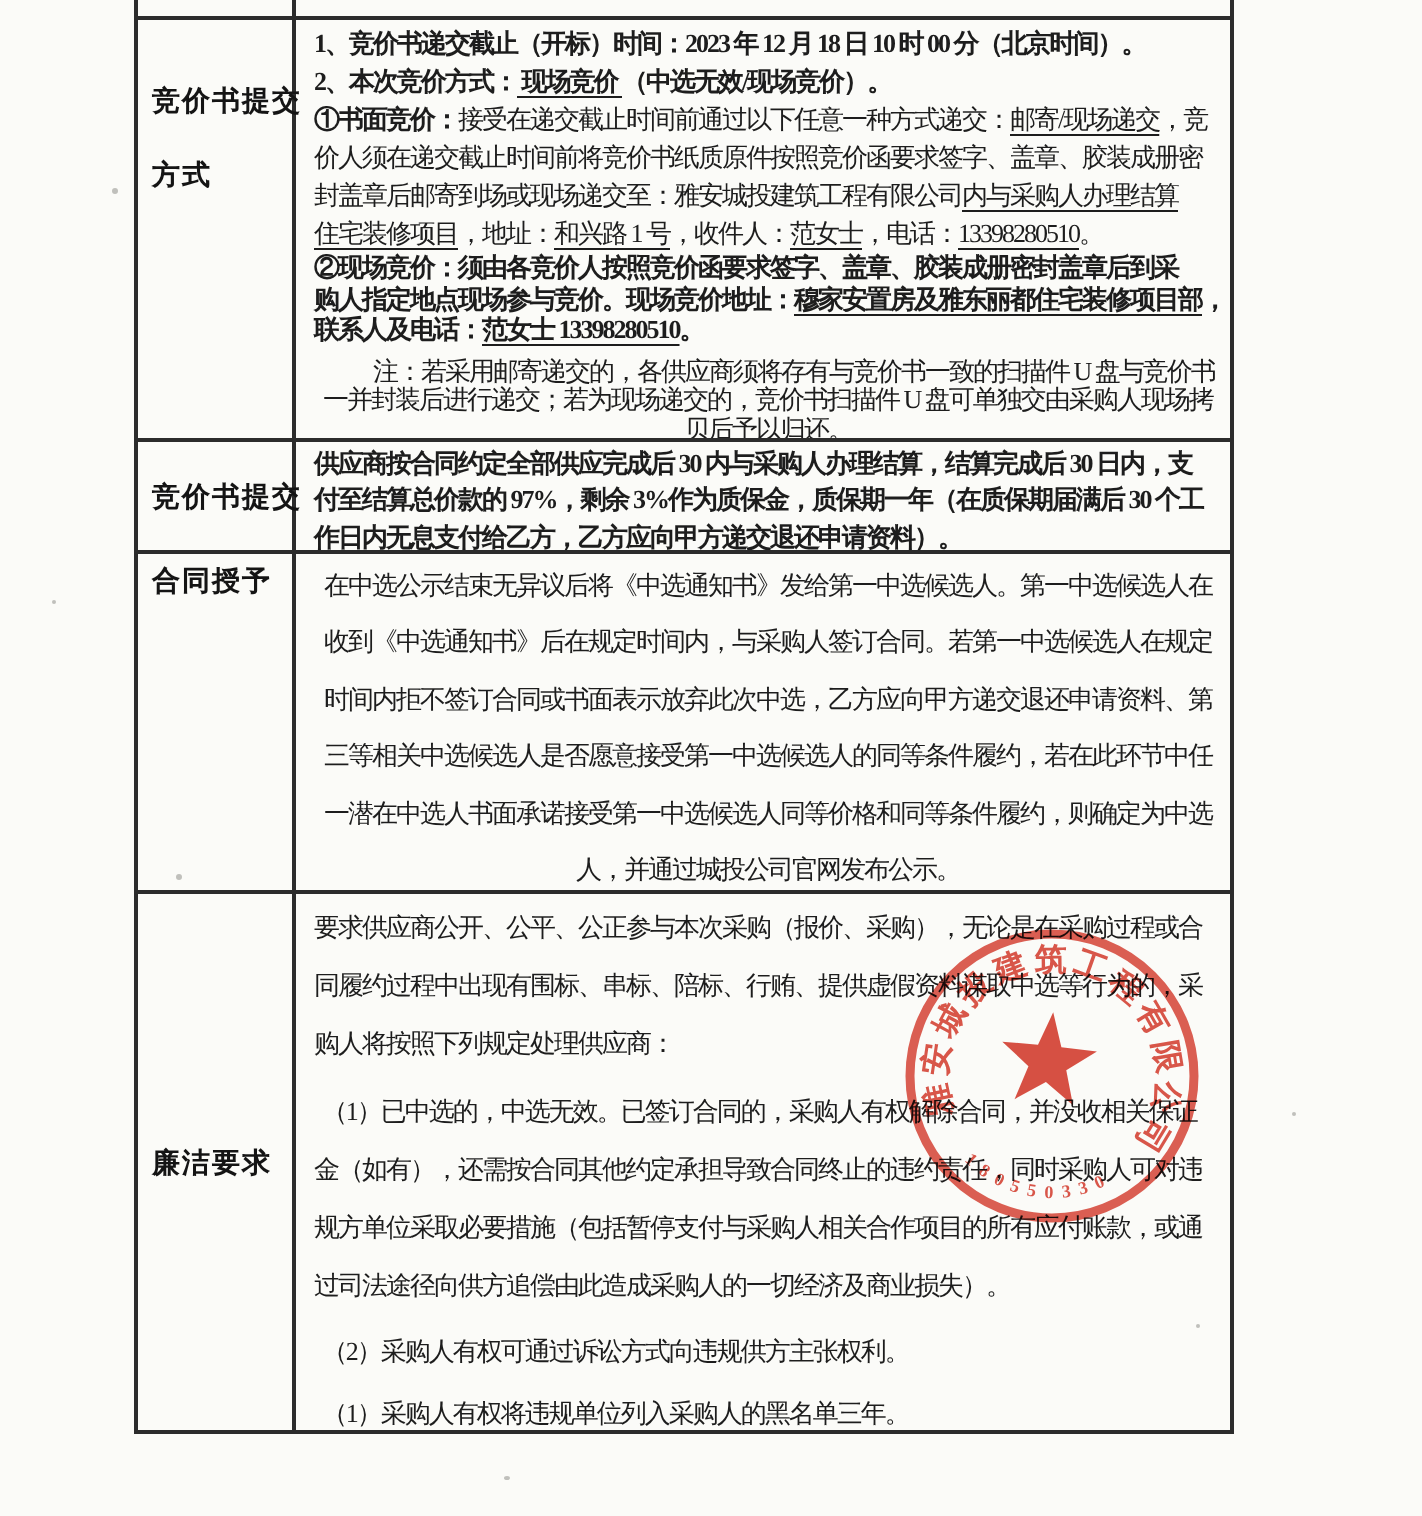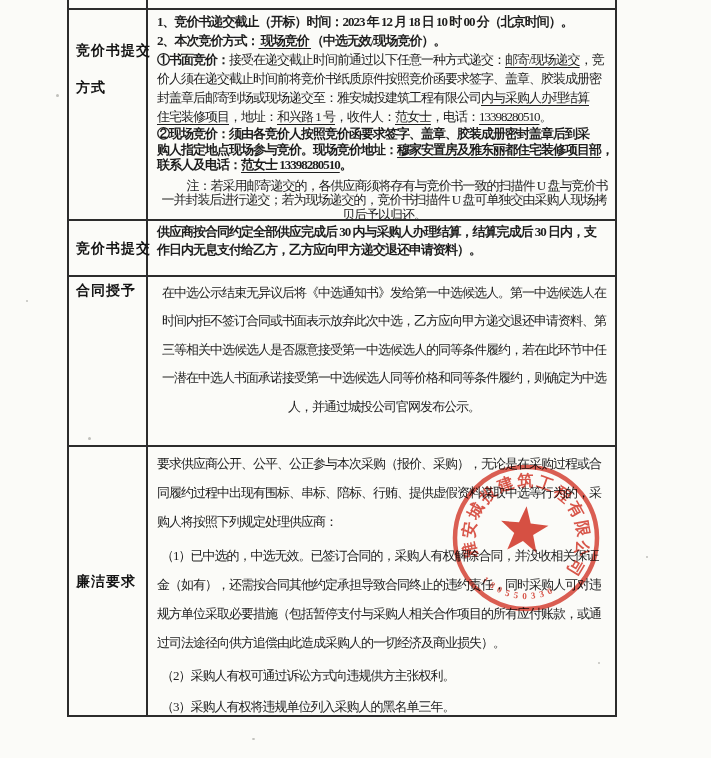--- a/index.html
+++ b/index.html
@@ -101,31 +101,33 @@
           </div>
         </div>
       </div>
       <div class="trow row-1">
         <div class="label-cell">
           <div class="lab-ln">竞价书提交</div>
         </div>
         <div class="content-cell">
           <div class="para">
             <div class="ln"><span class="b">供应商按合同约定全部供应完成后 30 内与采购人办理结算，结算完成后 30 日内，支</span></div>
+            <div class="ln"><span class="b">付至结算总价款的 97%，剩余 3%作为质保金，质保期一年（在质保期届满后 30 个工</span></div>
             <div class="ln"><span class="b">作日内无息支付给乙方，乙方应向甲方递交退还申请资料）。</span></div>
           </div>
         </div>
       </div>
       <div class="trow row-2">
         <div class="label-cell">
           <div class="lab-ln">合同授予</div>
         </div>
         <div class="content-cell">
           <div class="para">
             <div class="ln"><span class="">在中选公示结束无异议后将《中选通知书》发给第一中选候选人。第一中选候选人在</span></div>
+            <div class="ln"><span class="">收到《中选通知书》后在规定时间内，与采购人签订合同。若第一中选候选人在规定</span></div>
             <div class="ln"><span class="">时间内拒不签订合同或书面表示放弃此次中选，乙方应向甲方递交退还申请资料、第</span></div>
             <div class="ln"><span class="">三等相关中选候选人是否愿意接受第一中选候选人的同等条件履约，若在此环节中任</span></div>
             <div class="ln"><span class="">一潜在中选人书面承诺接受第一中选候选人同等价格和同等条件履约，则确定为中选</span></div>
             <div class="ln"><span class="">人，并通过城投公司官网发布公示。</span></div>
           </div>
         </div>
       </div>
       <div class="trow row-3">
         <div class="label-cell">
           <div class="lab-ln">廉洁要求</div>
@@ -139,21 +141,21 @@
           <div class="para">
             <div class="ln" style="padding-left: 0.3em;"><span class="">（1）已中选的，中选无效。已签订合同的，采购人有权解除合同，并没收相关保证</span></div>
             <div class="ln"><span class="">金（如有），还需按合同其他约定承担导致合同终止的违约责任，同时采购人可对违</span></div>
             <div class="ln"><span class="">规方单位采取必要措施（包括暂停支付与采购人相关合作项目的所有应付账款，或通</span></div>
             <div class="ln"><span class="">过司法途径向供方追偿由此造成采购人的一切经济及商业损失）。</span></div>
           </div>
           <div class="para">
             <div class="ln" style="padding-left: 0.3em;"><span class="">（2）采购人有权可通过诉讼方式向违规供方主张权利。</span></div>
           </div>
           <div class="para">
-            <div class="ln" style="padding-left: 0.3em;"><span class="">（3）采购人有权将违规单位列入采购人的黑名单三年。</span></div>
+            <div class="ln" style="padding-left: 0.3em;"><span class="">（1）采购人有权将违规单位列入采购人的黑名单三年。</span></div>
           </div>
         </div>
       </div>
     </div>
 
   <div class="seal">
     <svg id="sealSvg" width="176" height="176" viewBox="0 0 176 176">
         <circle cx="88" cy="88" r="71" fill="none" stroke="#d63a2c" stroke-width="4.5" stroke-opacity="0.88"></circle>
         <polygon points="0,-25 5.88,-8.09 23.78,-7.73 9.51,3.09 14.69,20.23 0,10 -14.69,20.23 -9.51,3.09 -23.78,-7.73 -5.88,-8.09" transform="translate(86,81) rotate(6)" fill="#d63a2c" fill-opacity="0.95"></polygon>
         <text transform="translate(31.8,100.0) rotate(-102.0)" text-anchor="middle" dominant-baseline="central" font-size="16" fill="#d63a2c" fill-opacity="0.92">雅</text>

